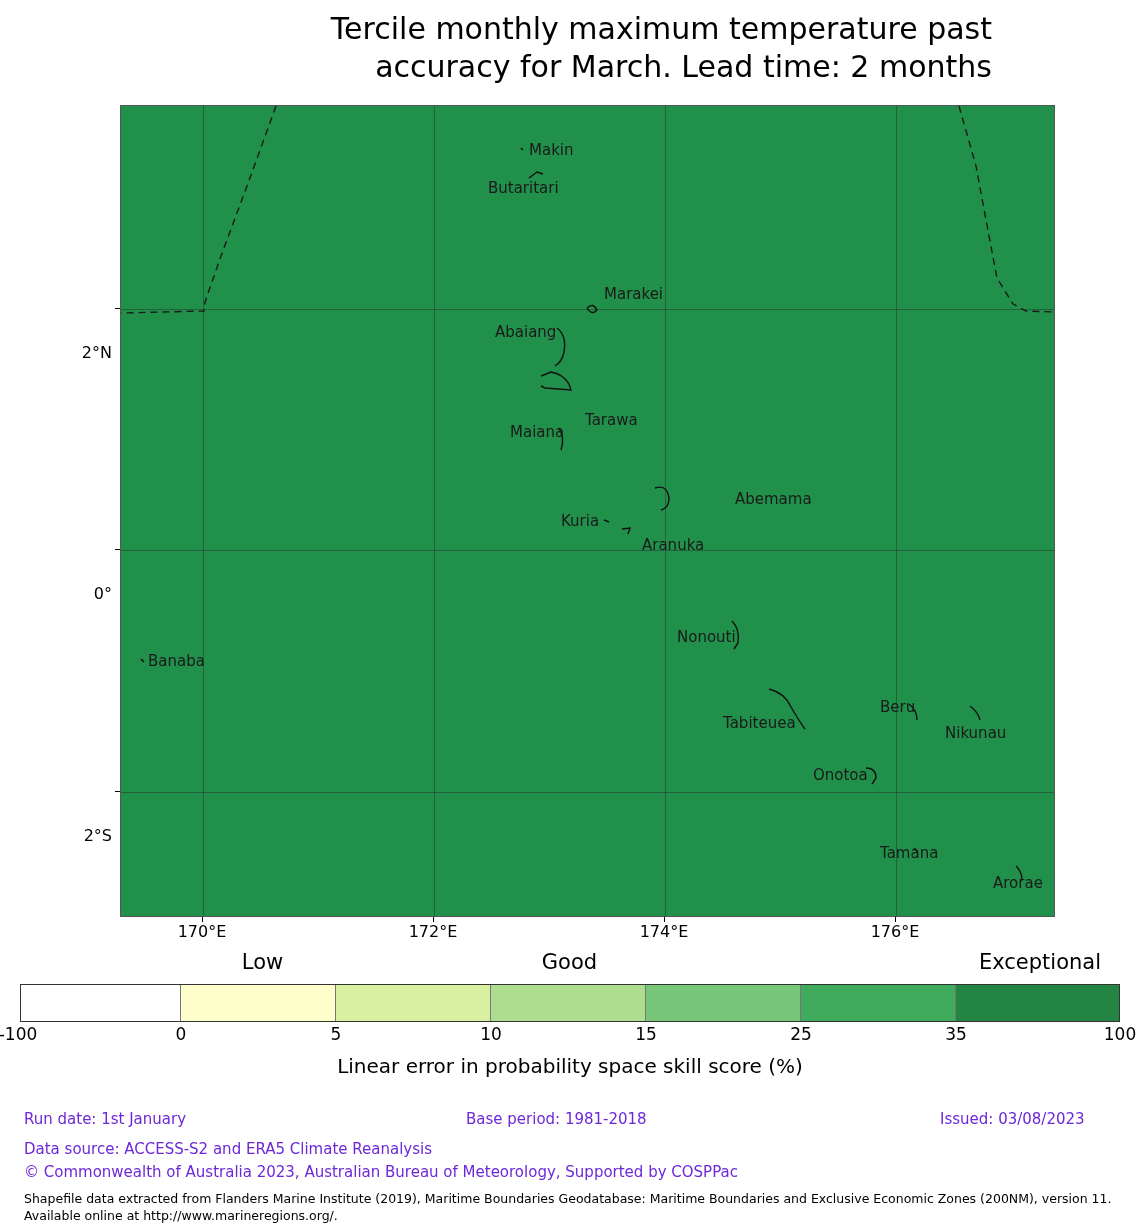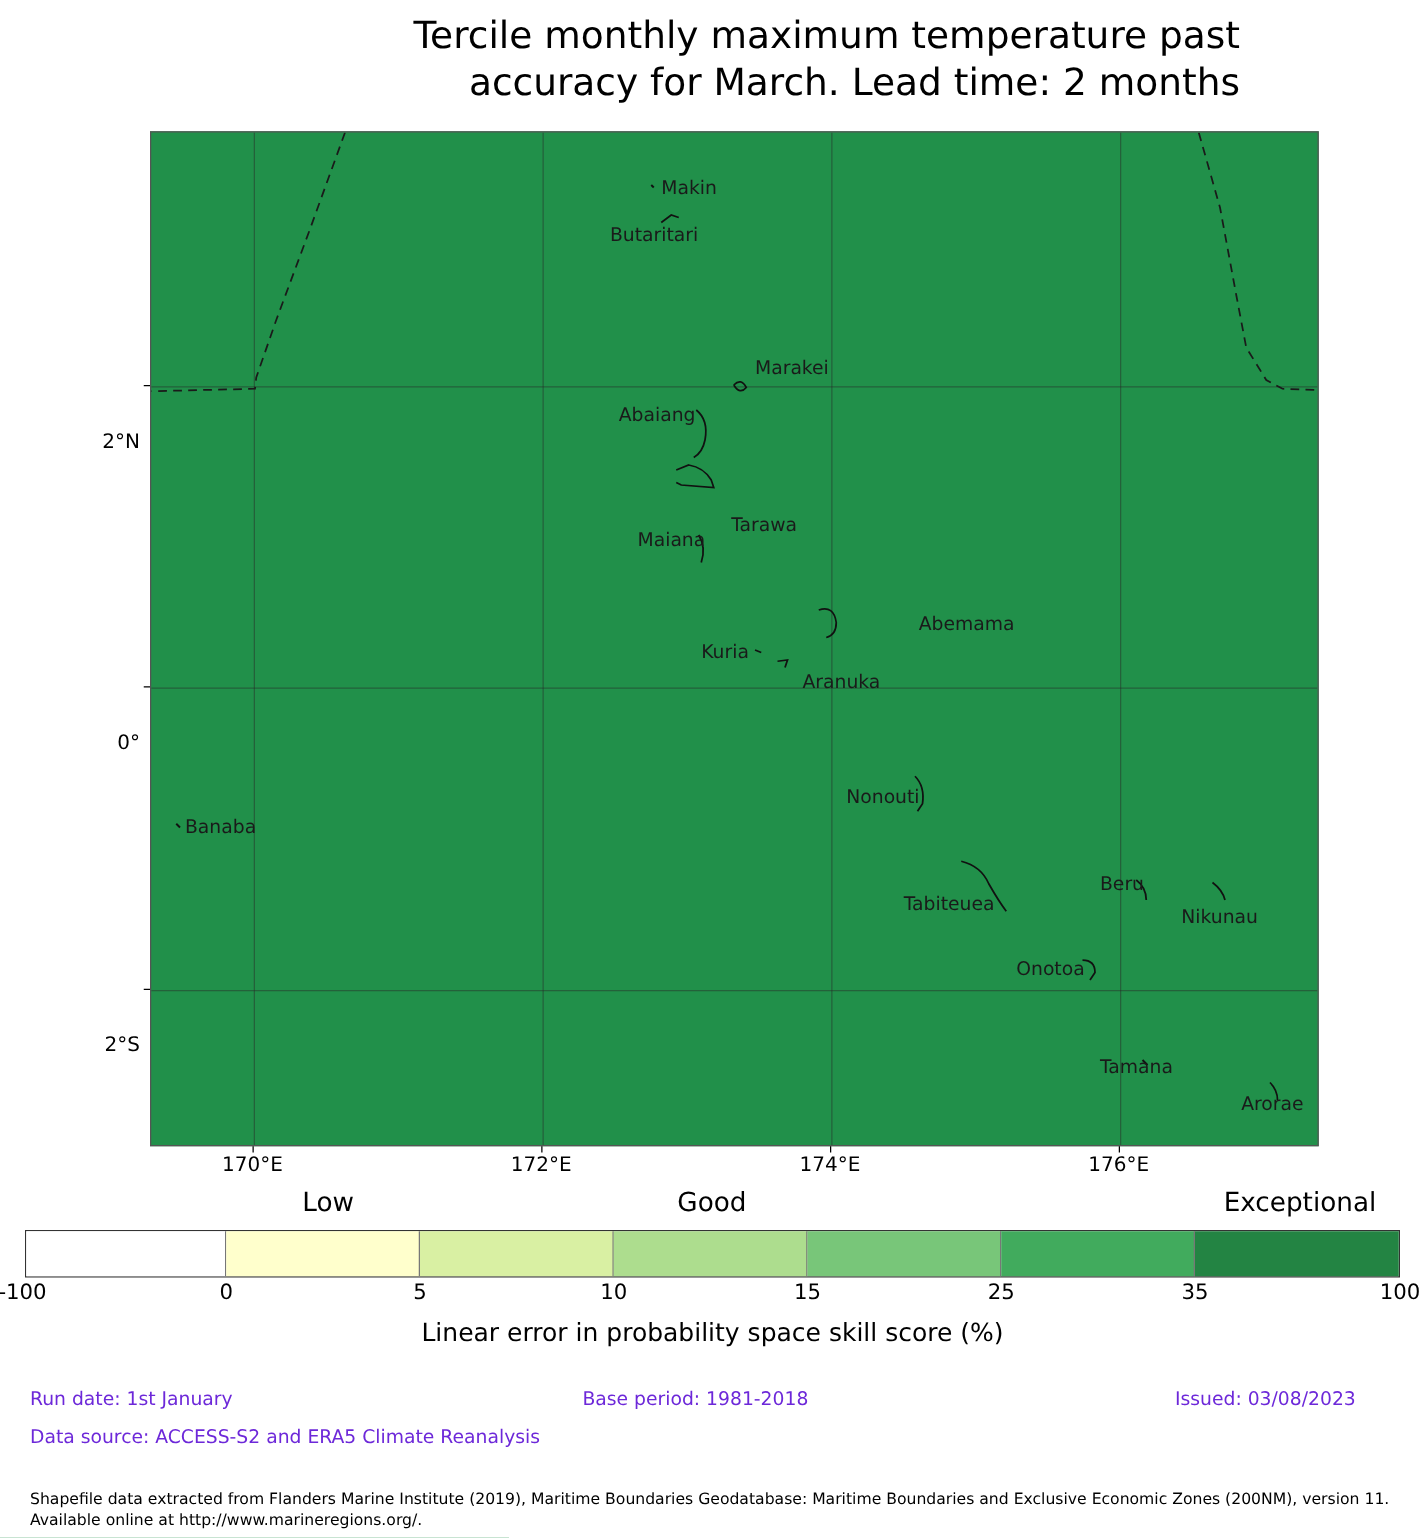--- a/index.html
+++ b/index.html
@@ -264,15 +264,16 @@
   <div class="cb-tick" style="left:761px;">25</div>
   <div class="cb-tick" style="left:916px;">35</div>
   <div class="cb-tick" style="left:1080px;">100</div>
 
   <div class="cb-xlabel">Linear error in probability space skill score (%)</div>
 
   <div class="foot" style="left:24px;top:1110px;">Run date: 1st January</div>
   <div class="foot" style="left:466px;top:1110px;">Base period: 1981-2018</div>
   <div class="foot" style="left:940px;top:1110px;">Issued: 03/08/2023</div>
   <div class="foot" style="left:24px;top:1140px;">Data source: ACCESS-S2 and ERA5 Climate Reanalysis</div>
+  <div class="foot" style="left:24px;top:1163px;">© Commonwealth of Australia 2023, Australian Bureau of Meteorology, Supported by COSPPac</div>
   <div class="foot-small" style="left:24px;top:1190px;width:1105px;">Shapefile data extracted from Flanders Marine Institute (2019), Maritime Boundaries Geodatabase: Maritime Boundaries and Exclusive Economic Zones (200NM), version 11. Available online at http://www.marineregions.org/.</div>
 
 </div>
 
 </body></html>

